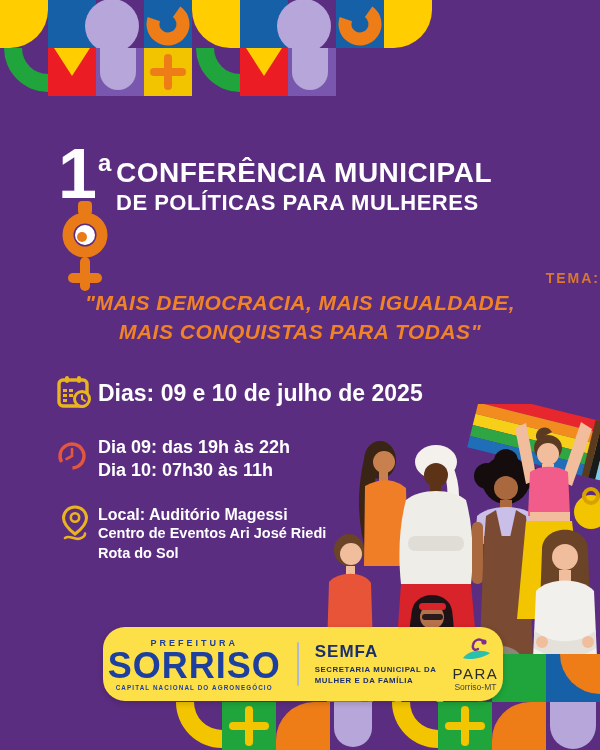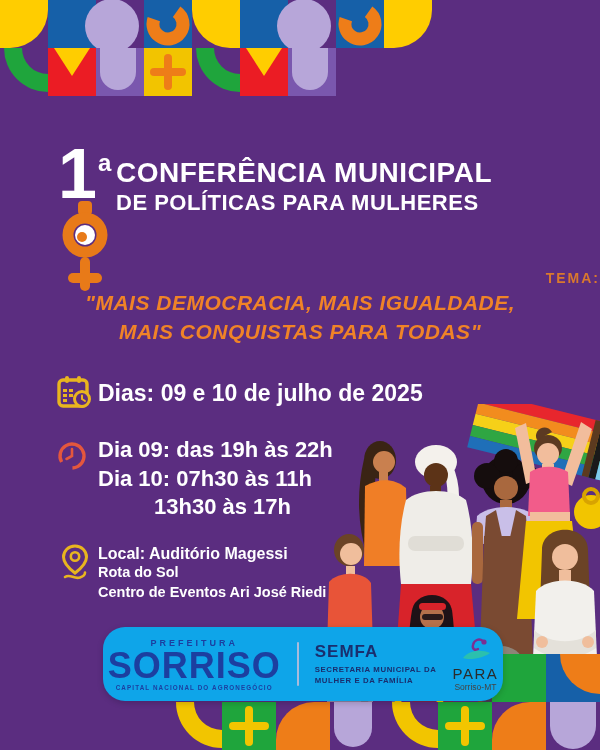--- a/index.html
+++ b/index.html
@@ -23,30 +23,30 @@
   
   .theme { position:absolute; left:0; top:270px; width:600px; text-align:center; z-index:2; }
   .theme-label { font-size:14px; font-weight:700; color:#D9782D; letter-spacing:2px; margin-bottom:2px;text-align:right; }
   .theme-quote { font-size:21px; font-weight:900; font-style:italic; color:#F08327; line-height:1.4; letter-spacing:0.5px; }
 
   
   .info { position:absolute; left:56px; top:374px; z-index:2; }
   .info-row { display:flex; align-items:flex-start; margin-bottom:22px; }
   .info-icon { width:42px; flex:0 0 42px; }
   .dates-text { font-size:23px; font-weight:900; color:#FFFFFF; padding-top:6px; }
-  .sched { font-size:22px; font-weight:800; color:#FFFFFF; line-height:1.3; }
+  .sched { font-size:18px; font-weight:800; color:#FFFFFF; line-height:1.3; }
   .sched .indent { padding-left:56px; }
   .loc-line1 { font-size:16px; font-weight:900; color:#FFFFFF; line-height:1.2; }
   .loc-line2 { font-size:14.5px; font-weight:800; color:#FFFFFF; line-height:1.35; }
 
   
   .illustration { position:absolute; left:320px; top:404px; z-index:2; }
 
   
-  .card { position:absolute; left:103px; top:627px; width:400px; height:74px; background:#0ea5e9;
+  .card { position:absolute; left:103px; top:627px; width:400px; height:74px; background:#fde047;
           border-radius:22px; z-index:5; display:flex; align-items:center; justify-content:center;
           gap:16px; box-shadow:0 2px 6px rgba(0,0,0,0.18); }
   .logo-sorriso { text-align:center; color:#1C3FA0; }
   .logo-sorriso .pref { font-size:9px; font-weight:700; letter-spacing:3px; }
   .logo-sorriso .name { font-size:36px; font-weight:900; letter-spacing:1px; line-height:1; }
   .logo-sorriso .tag { font-size:6.3px; font-weight:700; letter-spacing:1.1px; }
   .card-divider { width:2px; height:44px; background:#A9BBDC; border-radius:1px; }
   .logo-semfa { color:#1A2E6E; }
   .logo-semfa .name { font-size:17px; font-weight:700; letter-spacing:1px; }
   .logo-semfa .desc { font-size:7.8px; font-weight:700; letter-spacing:0.6px; line-height:1.45; margin-top:2px; }
@@ -138,36 +138,35 @@
     <div class="info-row">
       <div class="info-icon" style="padding-top:4px;">
         <svg width="32" height="32" viewBox="0 0 32 32">
           <circle cx="16" cy="16" r="12" fill="none" stroke="#E4573D" stroke-width="3.4" stroke-dasharray="62 13.4" transform="rotate(150 16 16)"></circle>
           <path d="M16,9 V16 L10.5,19" fill="none" stroke="#E4573D" stroke-width="2.6" stroke-linecap="round"></path>
         </svg>
       </div>
       <div class="sched">
         <div>Dia 09: das 19h às 22h</div>
         <div>Dia 10: 07h30 às 11h</div>
-        <div class="indent">13h30 às 17h</div>
       </div>
     </div>
 
     <div class="info-row">
       <div class="info-icon" style="padding-left:4px;">
         <svg width="30" height="38" viewBox="0 0 30 38">
           <path d="M15,2 C8.4,2 3.5,7 3.5,13 C3.5,19.5 11,26 15,29 C19,26 26.5,19.5 26.5,13 C26.5,7 21.6,2 15,2 Z" fill="none" stroke="#E9B51F" stroke-width="3"></path>
           <circle cx="15" cy="12.5" r="4.2" fill="none" stroke="#E9B51F" stroke-width="2.6"></circle>
           <path d="M5,33 C10,29.5 14,35.5 20,33.5 C23,32.5 25,30.5 25,28.5" fill="none" stroke="#E9B51F" stroke-width="2.6" stroke-linecap="round"></path>
         </svg>
       </div>
       <div>
         <div class="loc-line1">Local: Auditório Magessi</div>
+        <div class="loc-line2">Centro de Eventos Ari José Riedi</div>
         <div class="loc-line2">Rota do Sol</div>
-        <div class="loc-line2">Centro de Eventos Ari José Riedi</div>
       </div>
     </div>
   </div>
 
   <svg class="illustration" width="280" height="298" viewBox="0 0 280 298">
 
     <g transform="rotate(14 215 40)">
       <rect x="150" y="2" width="150" height="11.5" fill="#E8262D"></rect>
       <rect x="150" y="13.5" width="150" height="11.5" fill="#F28C1E"></rect>
       <rect x="150" y="25" width="150" height="11.5" fill="#F6D018"></rect>

